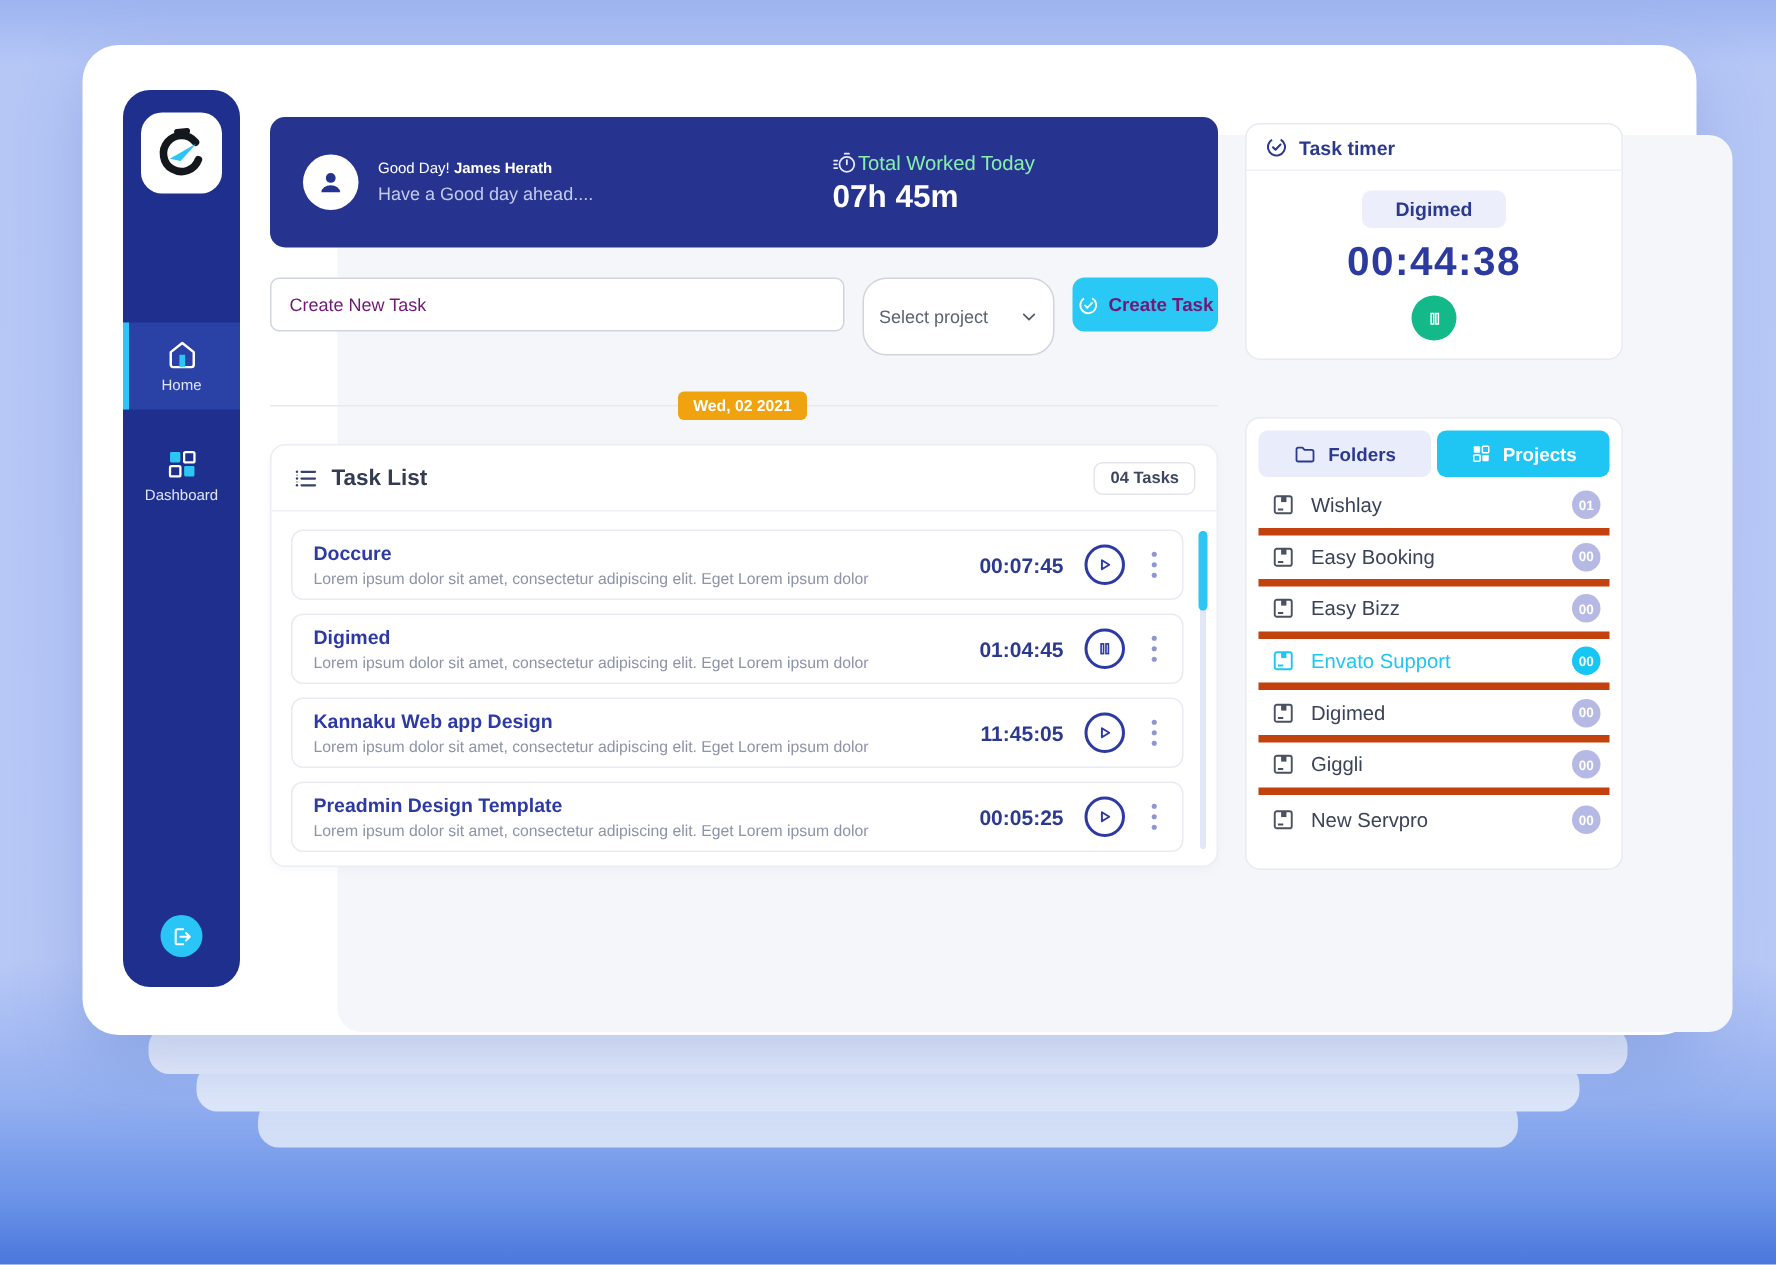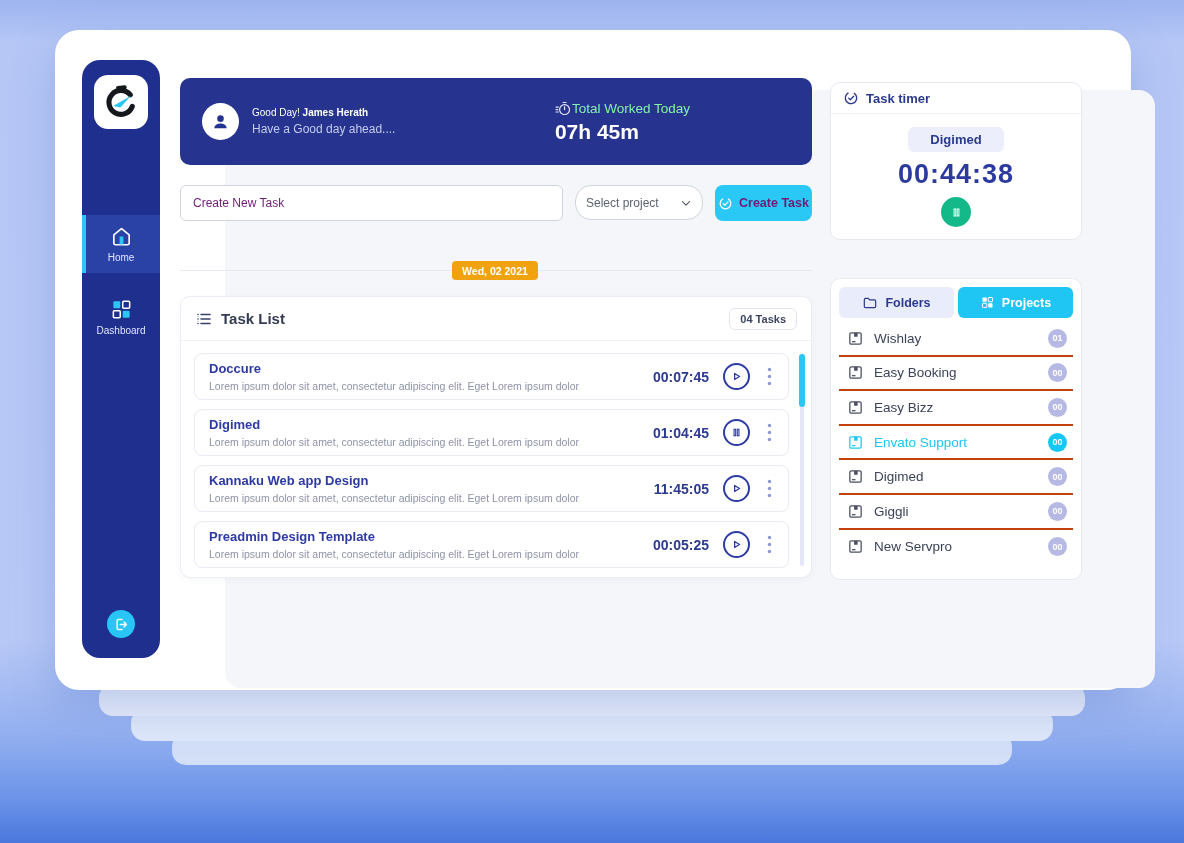--- a/index.html
+++ b/index.html
@@ -40,21 +40,21 @@
   .greet-line { font-size:10px; color:#ffffff; }
   .greet-line b { font-weight:bold; }
   .greet-sub { font-size:12px; color:#c3cbee; margin-top:4px; }
   .banner-right { margin-left:auto; text-align:left; padding-right:100px; }
   .tw-label { font-size:13.5px; color:#86efac; display:flex; align-items:center; gap:0; }
   .tw-value { font-size:21px; font-weight:bold; color:#ffffff; margin-top:3px; }
 
   .create-row { position:absolute; left:180px; top:185px; width:632px; height:36px; display:flex; gap:12px; z-index:8; }
   .task-input { flex:1; height:36px; border:1px solid #cfd4de; border-radius:6px; background:#fff;
                 padding:0 12px; font-size:12px; color:#701a75; font-family:"Liberation Sans", sans-serif; outline:none; }
-  .proj-select { width:128px; height:35px; border:1px solid #cfd4de; border-radius:16px; background:#fff;
+  .proj-select { width:128px; height:52px; border:1px solid #cfd4de; border-radius:16px; background:#fff;
                  display:flex; align-items:center; padding:0 10px; font-size:12px; color:#5c6370;
                  position:relative; cursor:pointer; }
   .proj-select svg { position:absolute; right:9px; }
   .create-btn { width:97px; height:36px; background:#29c8f5; border:none; border-radius:8px;
                 color:#701a75; font-size:12.5px; font-weight:bold; display:flex; align-items:center;
                 justify-content:center; gap:6px; cursor:pointer; font-family:"Liberation Sans", sans-serif; }
 
   .date-divider { position:absolute; left:180px; top:270px; width:632px; height:1px; background:#e7e9f0; z-index:8; }
   .date-badge { position:absolute; left:452px; top:261px; width:86px; height:19px; background:#f0a30f;
                 border-radius:4px; color:#fff; font-size:10.5px; font-weight:bold; display:flex;
@@ -98,21 +98,21 @@
   .proj-card { position:absolute; left:830px; top:278px; width:252px; height:302px; background:#fff;
                border:1px solid #e8eaf2; border-radius:10px; z-index:8; padding:8px 8px 0 8px; }
   .proj-tabs { display:flex; gap:4px; }
   .tab { height:31px; flex:1; border:none; border-radius:6px; display:flex; align-items:center;
          justify-content:center; gap:7px; font-size:12.5px; font-weight:bold; cursor:pointer;
          font-family:"Liberation Sans", sans-serif; }
   .tab-folders { background:#e9ecfa; color:#2b3a8f; }
   .tab-projects { background:#1fc6f4; color:#ffffff; }
   .proj-list { margin-top:4px; }
   .proj-row { height:34.6px; display:flex; align-items:center; padding:0 6px 0 8px;
-              border-bottom:2px solid #c2410c; cursor:pointer; }
+              border-bottom:5px solid #c2410c; cursor:pointer; }
   .proj-row:last-child { border-bottom:none; }
   .proj-name { margin-left:10px; font-size:13.5px; color:#3b4358; }
   .proj-badge { margin-left:auto; width:19px; height:19px; border-radius:50%; background:#b7b9e5;
                 color:#fff; font-size:9px; font-weight:bold; display:flex; align-items:center;
                 justify-content:center; }
   .proj-row.active .proj-name { color:#1fc6f4; }
   .proj-row.active .proj-badge { background:#16c7f6; }
   .proj-row.active svg .sv { stroke:#1fc6f4; }
   .proj-row.active svg .svf { fill:#1fc6f4; }
 </style>

